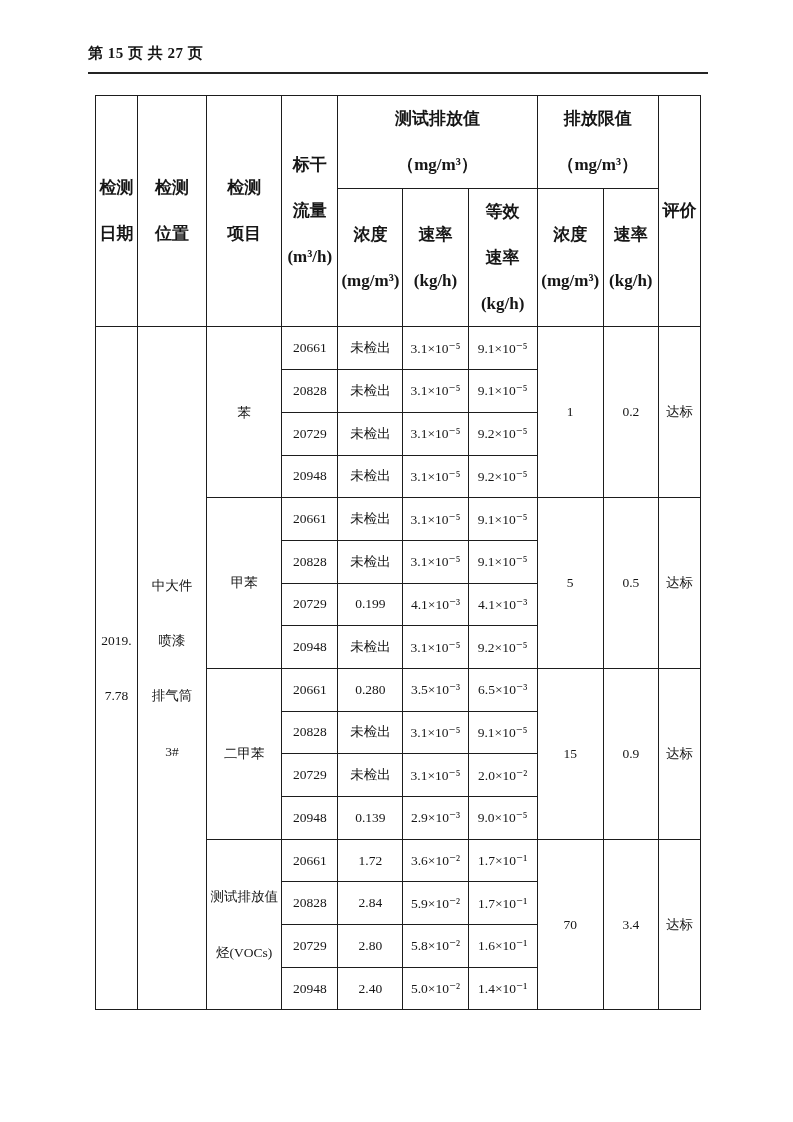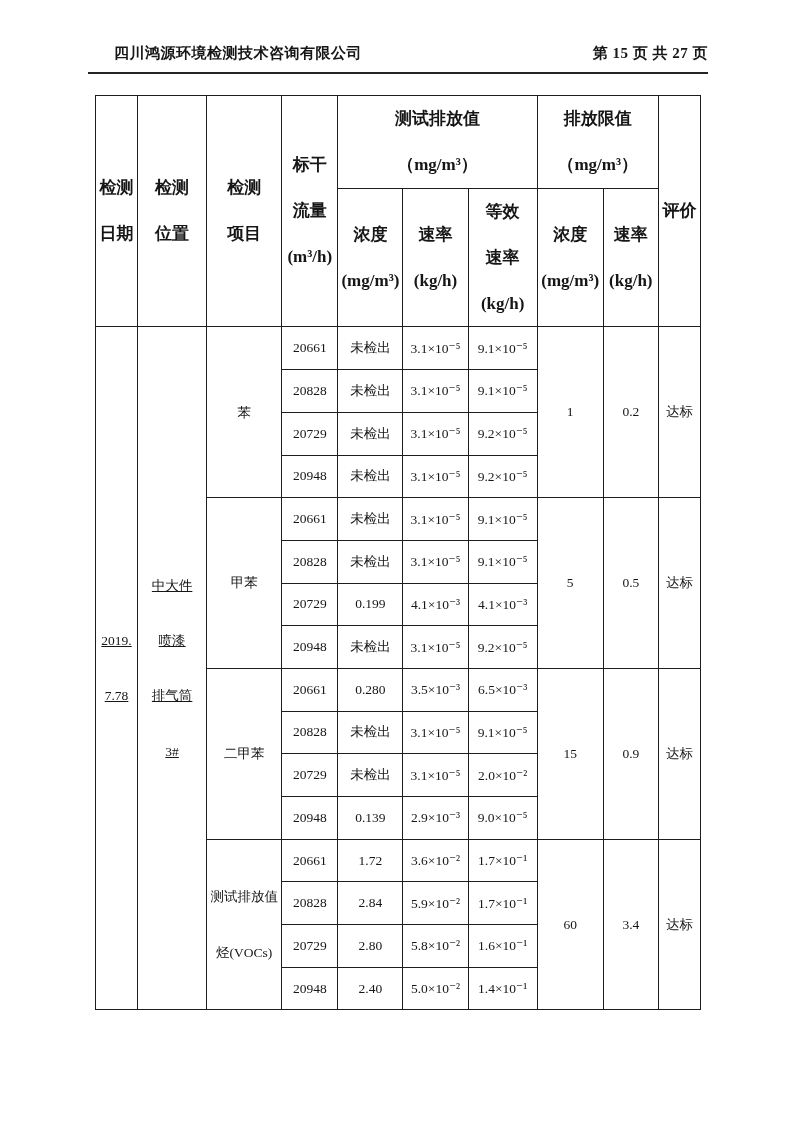--- a/index.html
+++ b/index.html
@@ -63,32 +63,30 @@
   table.report td {
     font-size: 13.5px;
     font-weight: normal;
   }
   tr.hrow1 { height: 83px; }
   tr.hrow2 { height: 129px; }
   tr.drow  { height: 42.7px; }
   td.tall {
     line-height: 4.1;
     font-size: 14px;
-    text-decoration: underline;
   }
   td.item-cell {
     line-height: 4.1;
     font-size: 14px;
   }
 </style>
 </head>
 <body>
 
 <div class="page-header">
-  <span class="company">四川鸿源环境检测技术咨询有限公司</span>
   <span class="pageinfo">第 15 页 共 27 页</span>
 </div>
 
 <table class="report">
   <colgroup>
     <col style="width:42px">
       <col style="width:69px">
       <col style="width:75px">
     <col style="width:56px">
       <col style="width:65px">
@@ -224,21 +222,21 @@
       <td>9.0×10⁻⁵</td>
     </tr>
 
     <tr class="drow">
       <td rowspan="4" class="item-cell">测试排放值
 烃(VOCs)</td>
       <td>20661</td>
       <td>1.72</td>
       <td>3.6×10⁻²</td>
       <td>1.7×10⁻¹</td>
-      <td rowspan="4">60</td>
+      <td rowspan="4">70</td>
       <td rowspan="4">3.4</td>
       <td rowspan="4">达标</td>
     </tr>
     <tr class="drow">
       <td>20828</td>
       <td>2.84</td>
       <td>5.9×10⁻²</td>
       <td>1.7×10⁻¹</td>
     </tr>
     <tr class="drow">

